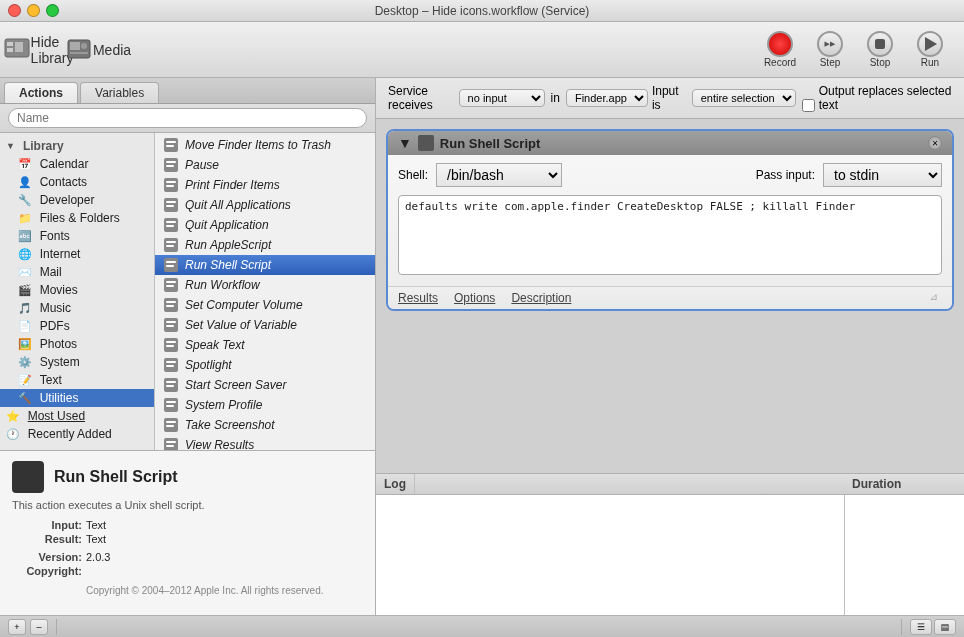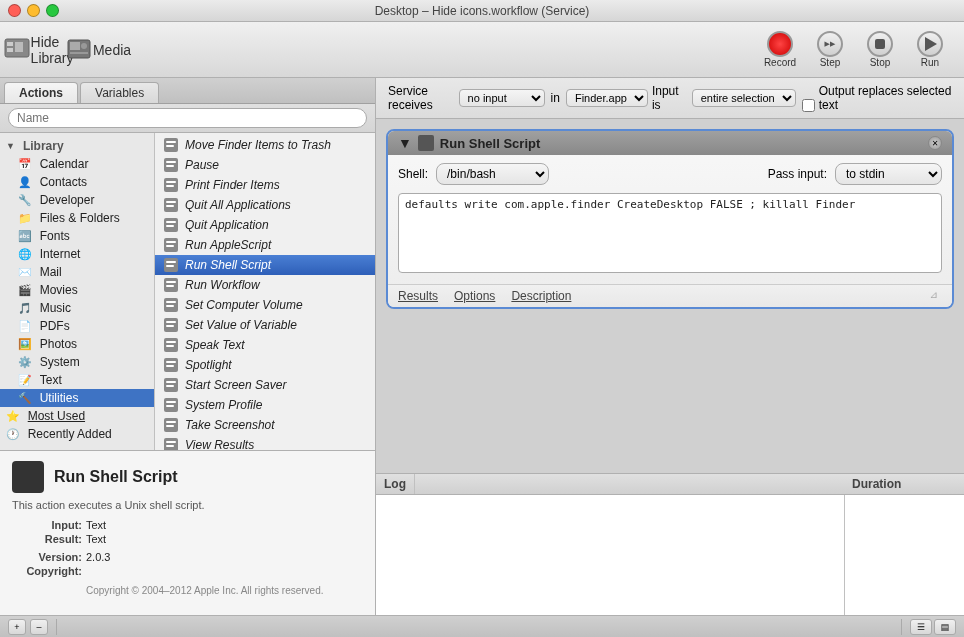--- a/index.html
+++ b/index.html
@@ -375,24 +375,24 @@
     }
     .shell-row {
       display: flex;
       align-items: center;
       gap: 8px;
       margin-bottom: 8px;
       font-size: 12px;
     }
     .shell-select {
       padding: 2px 6px;
-      border-radius: 8px;
+      border-radius: 0;
       border: 1px solid #aaa;
       background: linear-gradient(to bottom, #f5f5f5, #e5e5e5);
-      font-size: 12px;
+      font-size: 14px;
     }
     .shell-spacer { flex: 1; }
     .code-area {
       width: 100%;
       height: 80px;
       background: white;
       border: 1px solid #aaa;
       border-radius: 4px;
       font-family: Monaco, monospace;
       font-size: 11px;

